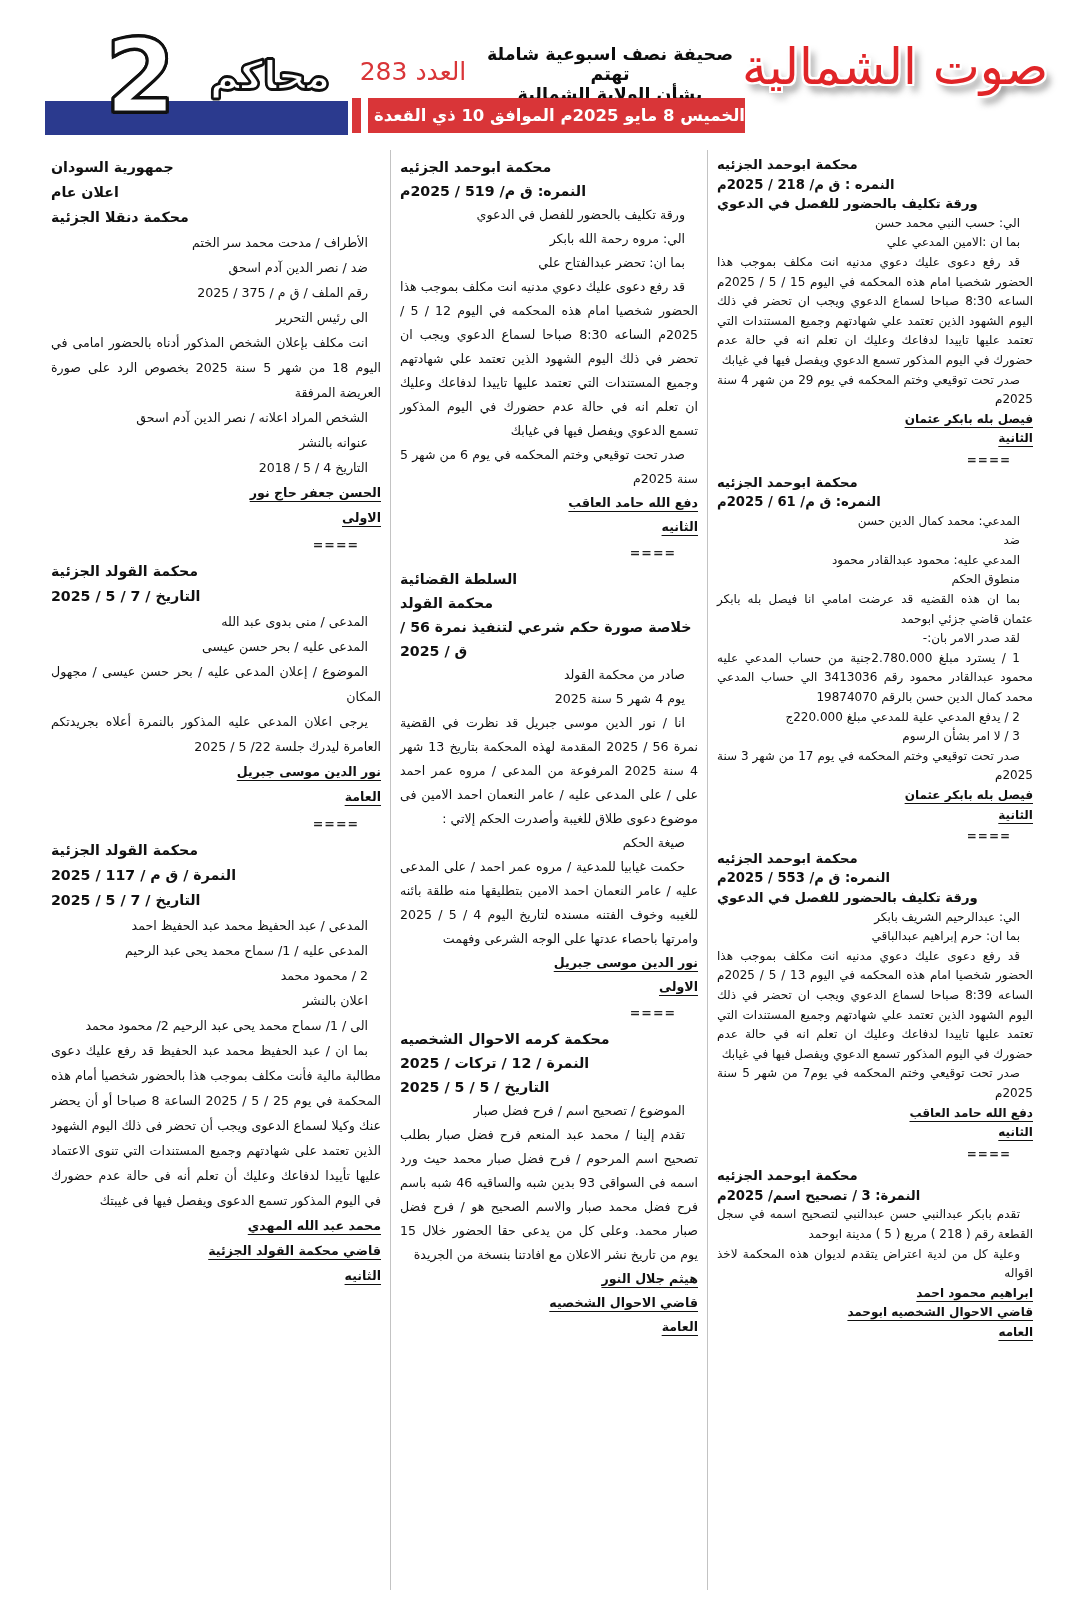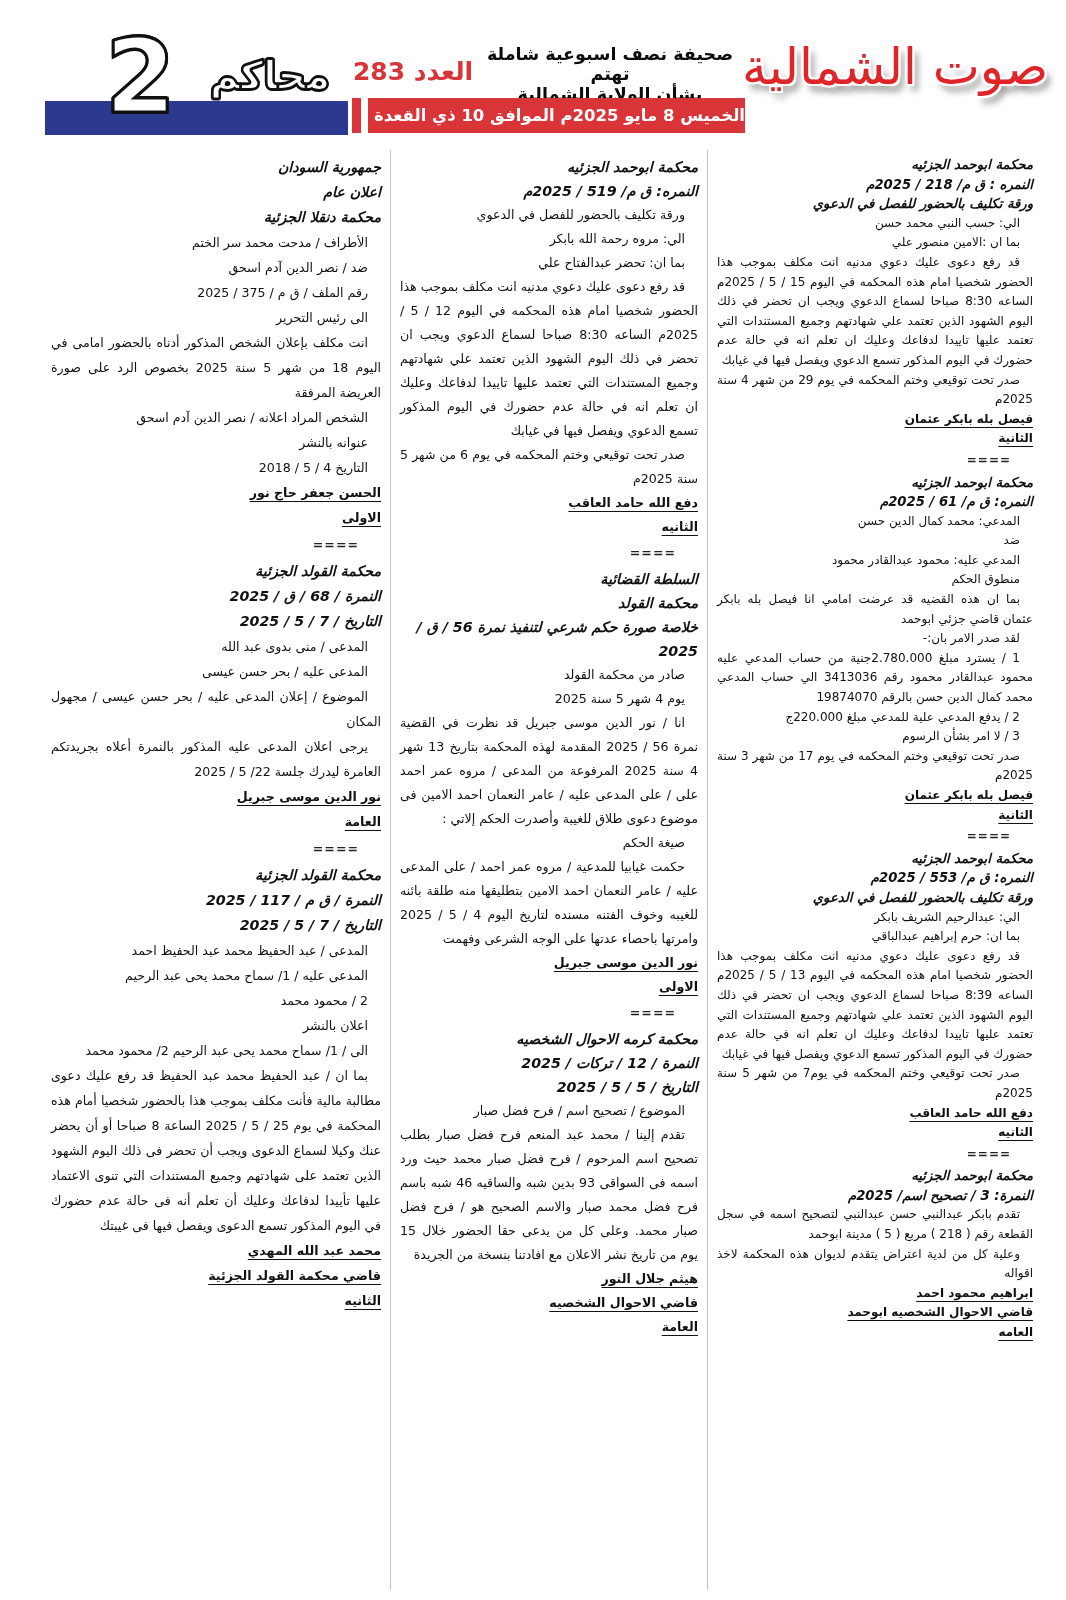--- a/index.html
+++ b/index.html
@@ -21,21 +21,21 @@
     text-shadow: -2px 0 0 #fff, 2px 0 0 #fff, 0 -2px 0 #fff, 0 2px 0 #fff,
                  -2px -2px 0 #fff, 2px 2px 0 #fff, 2px -2px 0 #fff, -2px 2px 0 #fff,
                  5px 7px 7px rgba(40,40,40,.55);
   }
   .tagline {
     position: absolute; top: 44px; left: 478px; width: 264px;
     text-align: center; font-weight: bold; font-size: 17.5px; line-height: 20px; color: #0d0d0d;
   }
   .issue {
     position: absolute; top: 57px; left: 352px; width: 122px;
-    text-align: center; font-weight: bold; font-size: 25px; color: var(--red, #d93538);
+    text-align: center; font-weight: normal; font-size: 25px; color: var(--red, #d93538);
     white-space: nowrap;
   }
   .datebar {
     position: absolute; top: 98px; left: 368px; width: 377px; height: 35px;
     background: var(--red, #d93538); color: #fff; font-weight: bold; font-size: 16.5px;
     line-height: 35px; text-align: center; white-space: nowrap;
   }
   .red-stub { position: absolute; top: 98px; left: 352px; width: 9px; height: 35px; background: var(--red, #d93538); }
   .blue-bar { position: absolute; top: 101px; left: 45px; width: 303px; height: 34px; background: var(--blue, #2b3a8e); }
   .outline-text {
@@ -61,21 +61,21 @@
   }
   .col { overflow: hidden; padding: 5px 9px 0; direction: rtl; }
   .col-right { width: 334px; }
   .col-mid   { width: 318px; border-right: 1px solid #c3c3c3; border-left: 1px solid #c3c3c3; }
   .col-left  { flex: 1; }
 
   .col-right { font-size: 12px;   line-height: 19.6px; }
   .col-mid   { font-size: 12.6px; line-height: 24px; }
   .col-left  { font-size: 12.6px; line-height: 25px; }
 
-  .n-h  { font-weight: bold; text-align: right; font-style: italic; }
+  .n-h  { font-weight: bold; text-align: left; }
   .col-right .n-h { font-size: 13.2px; }
   .col-mid  .n-h, .col-left .n-h { font-size: 14.2px; }
   .n-p  { text-align: justify; text-indent: 13px; }
   .n-sig {
     font-weight: bold; text-align: right;
     text-decoration: underline; text-underline-offset: 4px; text-decoration-thickness: 1px;
   }
   .n-sep { text-align: right; font-weight: bold; letter-spacing: 1px; padding-left: 0; padding-right: 22px; margin: 2px 0; color: #222; }
   .notice { margin: 0; }
 </style>
@@ -98,21 +98,21 @@
     <div class="page-num outline-text">2</div>
   </header>
 
   <main class="columns">
     <section class="col col-right">
         <article class="notice">
           <div class="n-h">محكمة ابوحمد الجزئيه</div>
           <div class="n-h">النمره : ق م/ 218 / 2025م</div>
           <div class="n-h">ورقة تكليف بالحضور للفصل في الدعوي</div>
           <div class="n-p">الي: حسب النبي محمد حسن</div>
-          <div class="n-p">بما ان :الامين منصور علي</div>
+          <div class="n-p">بما ان :الامين المدعي علي</div>
           <div class="n-p">قد رفع دعوى عليك دعوي مدنيه انت مكلف بموجب هذا الحضور شخصيا امام هذه المحكمه في اليوم 15 / 5 / 2025م الساعه 8:30 صباحا لسماع الدعوي ويجب ان تحضر في ذلك اليوم الشهود الذين تعتمد علي شهادتهم وجميع المستندات التي تعتمد عليها تاييدا لدفاعك وعليك ان تعلم انه في حالة عدم حضورك في اليوم المذكور تسمع الدعوي ويفصل فيها في غيابك</div>
           <div class="n-p">صدر تحت توقيعي وختم المحكمه في يوم 29 من شهر 4 سنة 2025م</div>
           <div class="n-sig">فيصل بله بابكر عثمان</div>
           <div class="n-sig">الثانية</div>
           <div class="n-sep">====</div>
         </article>
         <article class="notice">
           <div class="n-h">محكمة ابوحمد الجزئيه</div>
           <div class="n-h">النمره: ق م/ 61 / 2025م</div>
           <div class="n-p">المدعي: محمد كمال الدين حسن</div>
@@ -200,21 +200,20 @@
           <div class="n-p">انت مكلف بإعلان الشخص المذكور أدناه بالحضور امامى في اليوم 18 من شهر 5 سنة 2025 بخصوص الرد على صورة العريضة المرفقة</div>
           <div class="n-p">الشخص المراد اعلانه / نصر الدين آدم اسحق</div>
           <div class="n-p">عنوانه بالنشر</div>
           <div class="n-p">التاريخ 4 / 5 / 2018</div>
           <div class="n-sig">الحسن جعفر حاج نور</div>
           <div class="n-sig">الاولى</div>
           <div class="n-sep">====</div>
         </article>
         <article class="notice">
           <div class="n-h">محكمة القولد الجزئية</div>
-          <div class="n-h">النمرة / 68 / ق / 2025</div>
           <div class="n-h">التاريخ / 7 / 5 / 2025</div>
           <div class="n-p">المدعى / منى بدوى عبد الله</div>
           <div class="n-p">المدعى عليه / بحر حسن عيسى</div>
           <div class="n-p">الموضوع / إعلان المدعى عليه / بحر حسن عيسى / مجهول المكان</div>
           <div class="n-p">يرجى اعلان المدعى عليه المذكور بالنمرة أعلاه بجريدتكم العامرة ليدرك جلسة 22/ 5 / 2025</div>
           <div class="n-sig">نور الدين موسى جبريل</div>
           <div class="n-sig">العامة</div>
           <div class="n-sep">====</div>
         </article>
         <article class="notice">

